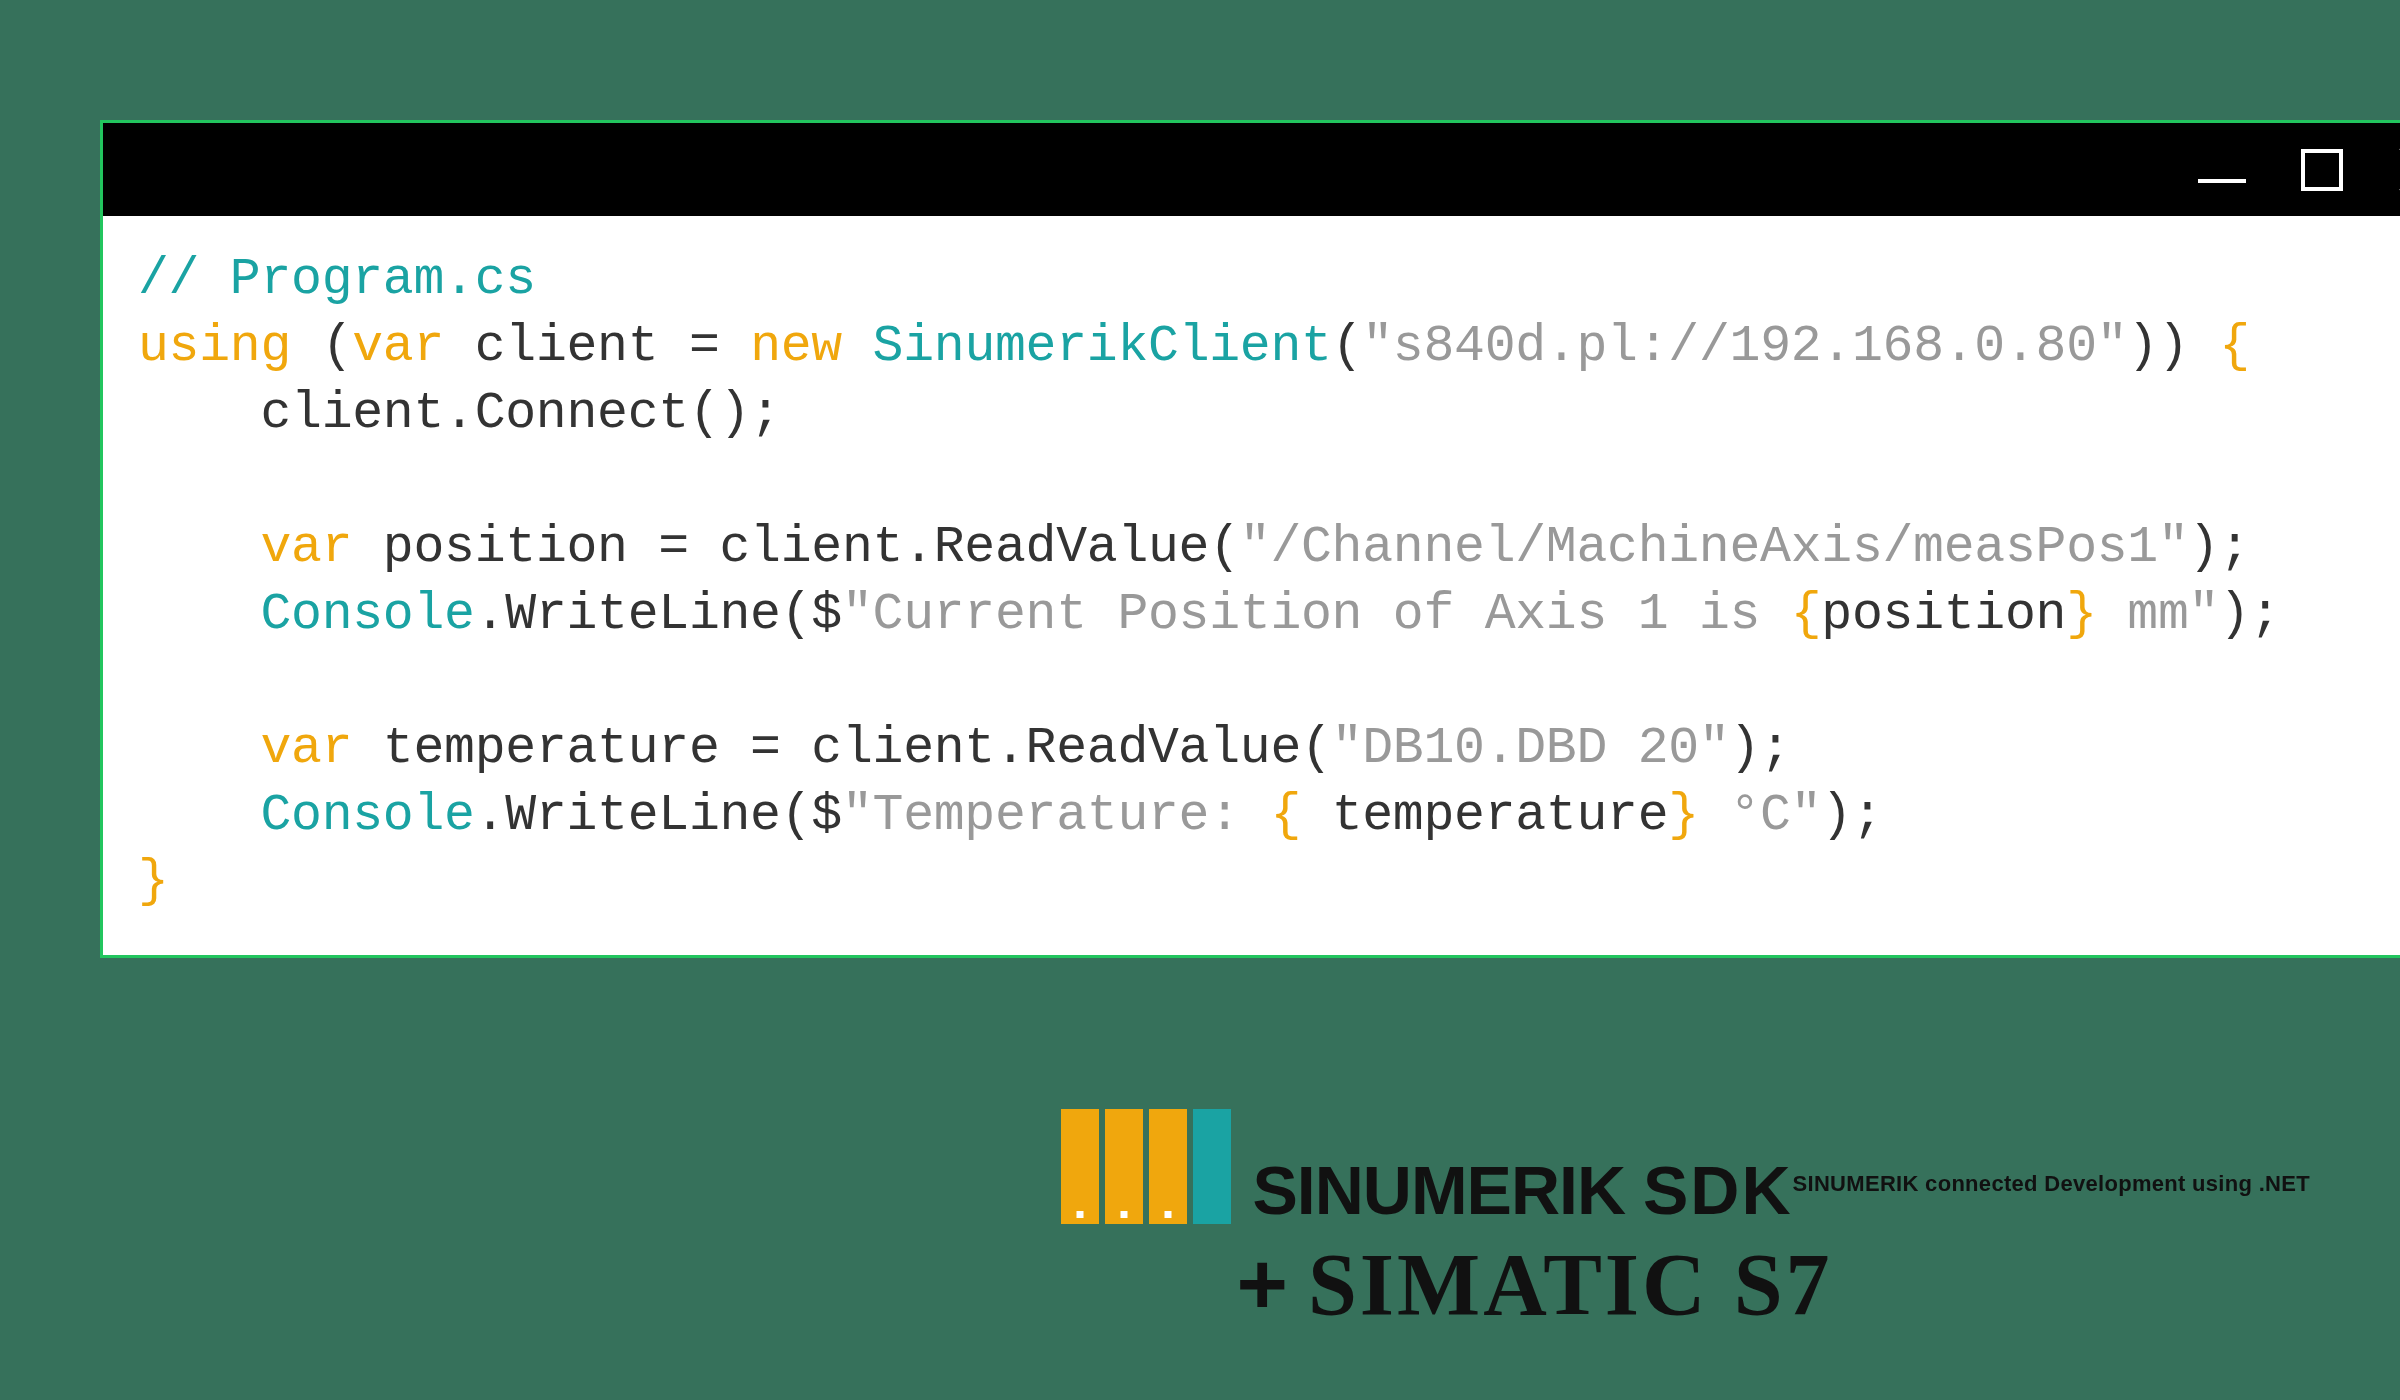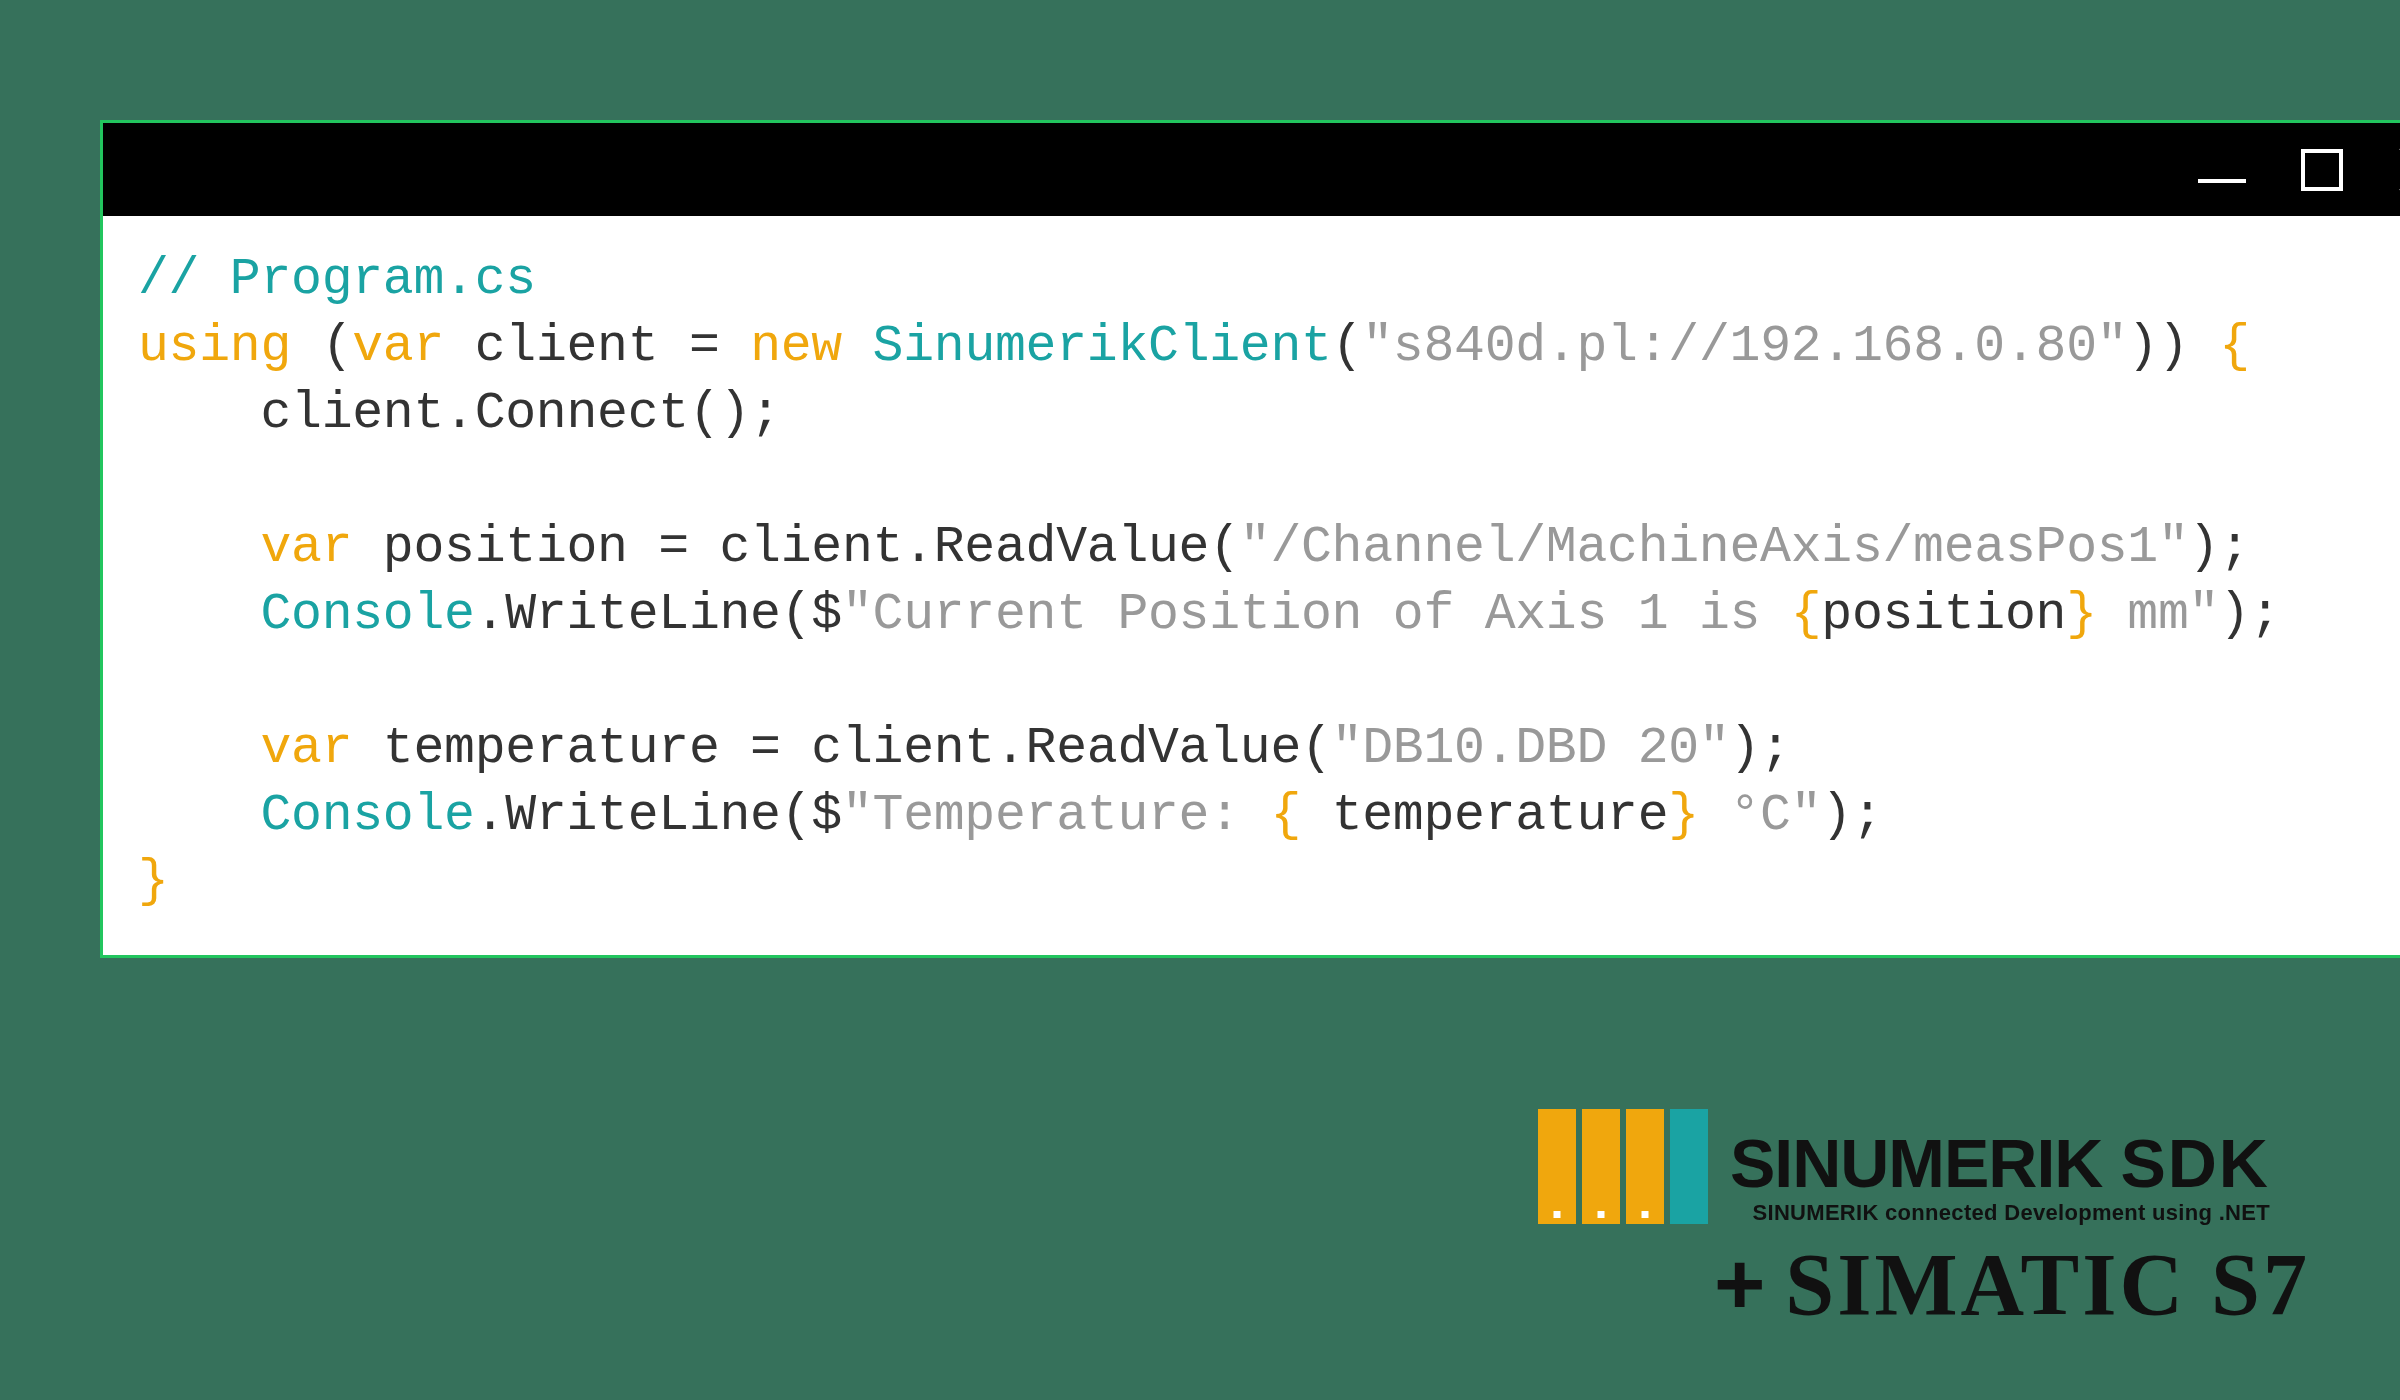--- a/index.html
+++ b/index.html
@@ -98,40 +98,39 @@
       position: absolute;
       bottom: 6px;
       left: 50%;
       transform: translateX(-50%);
       width: 7px;
       height: 7px;
       background: #fff;
     }
     .brand-text {
       display: flex;
-      flex-direction: column;
+      flex-direction: row;
       line-height: 1;
-      text-align: right;
     }
     .brand-main {
       font-family: Arial, sans-serif;
       font-weight: 900;
       font-size: 68px;
       color: #111;
       letter-spacing: -1px;
       font-stretch: condensed;
     }
     .brand-main .sdk { font-weight: 700; letter-spacing: 2px; }
     .brand-sub {
       font-family: Arial, sans-serif;
       font-weight: 700;
       font-size: 22px;
       color: #111;
       letter-spacing: 0.3px;
-      margin-top: 5px;
+      margin-top: 17px;
     }
     .brand-bottom {
       display: flex;
       align-items: center;
       gap: 20px;
       margin-top: 10px;
       margin-left: 176px;
     }
     .plus {
       font-family: Arial, sans-serif;

